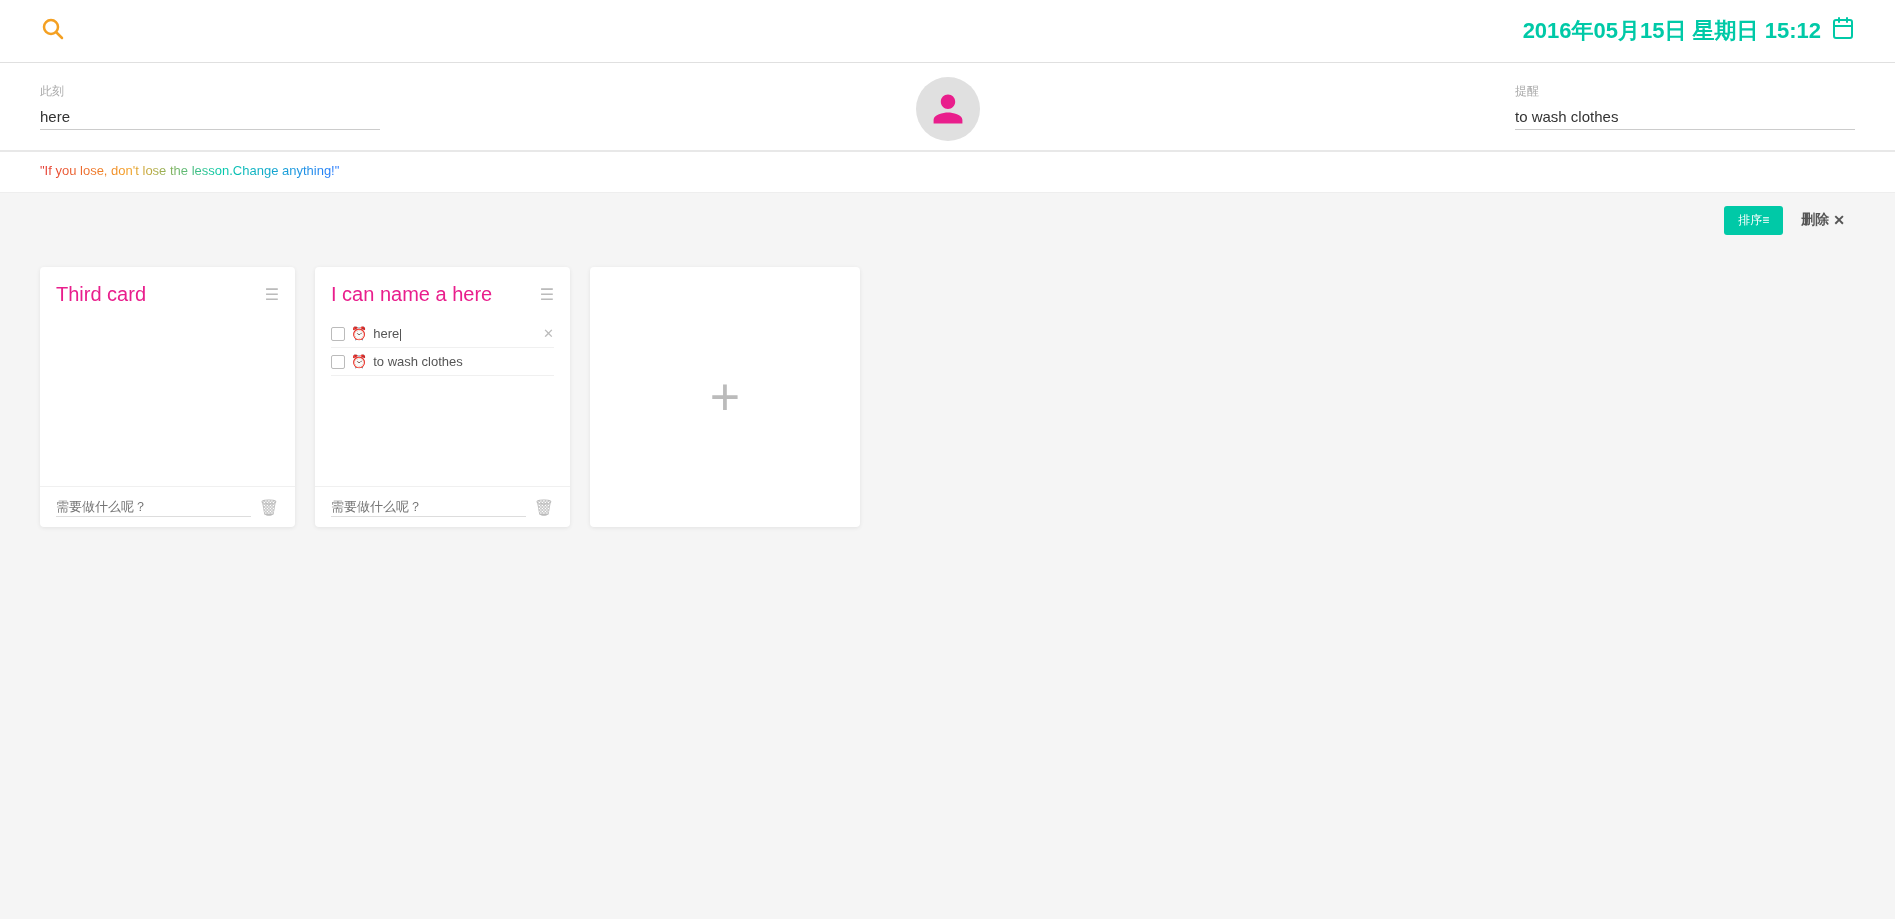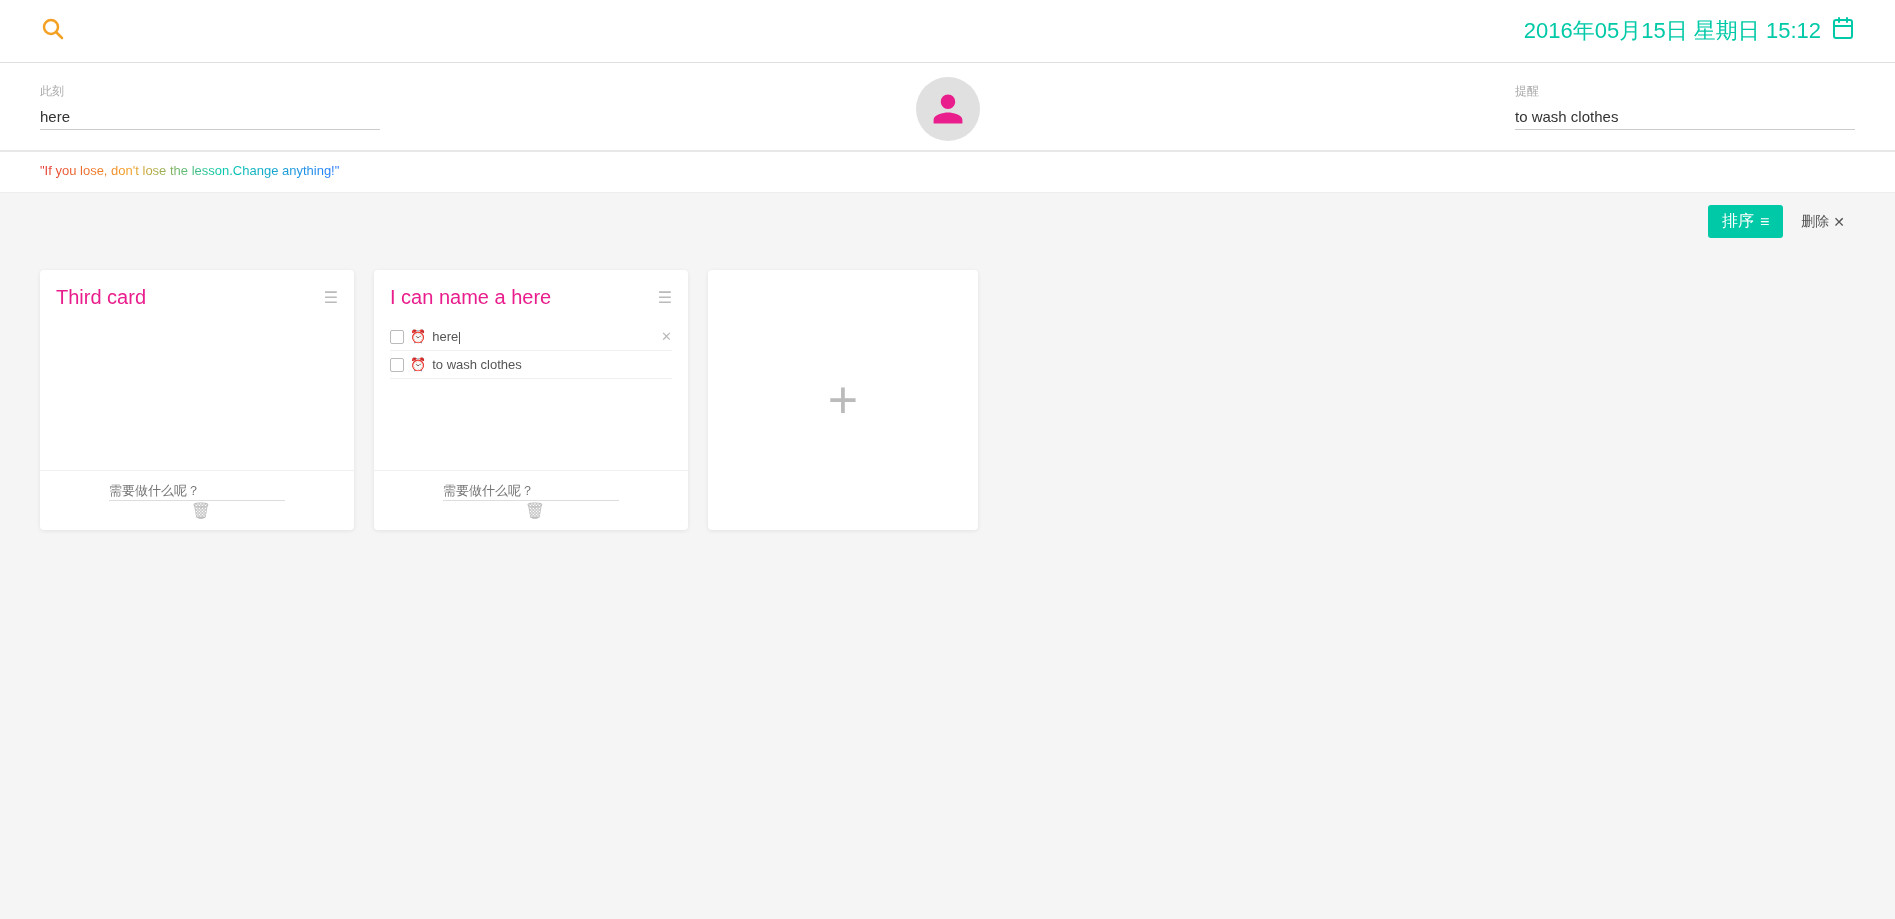--- a/index.html
+++ b/index.html
@@ -25,21 +25,21 @@
       align-items: center;
     }
     .search-icon-wrap {
       color: #f4a022;
       font-size: 22px;
       cursor: pointer;
     }
     .datetime {
       color: #00c9a7;
       font-size: 22px;
-      font-weight: 400;
+      font-weight: 700;
       display: flex;
       align-items: center;
       gap: 10px;
     }
     .datetime-icon {
       font-size: 22px;
     }
 
     
     .mid-section {
@@ -113,50 +113,51 @@
       background: #f5f5f5;
       gap: 8px;
     }
     .btn-sort {
       background: #00c9a7;
       color: #fff;
       border: none;
       padding: 6px 14px;
       border-radius: 3px;
       cursor: pointer;
-      font-size: 16px;
-      display: flex;
-      align-items: center;
-      gap: 6px;
+      font-size: 12px;
+      display: flex;
+      align-items: center;
+      gap: 0;
     }
     .btn-delete {
       background: transparent;
       color: #555;
       border: none;
       padding: 6px 10px;
       border-radius: 3px;
       cursor: pointer;
       font-size: 14px;
       display: flex;
       align-items: center;
       gap: 4px;
+      font-weight: bold;
     }
 
     
     .cards-area {
       display: flex;
       gap: 20px;
       padding: 20px 40px;
       align-items: flex-start;
     }
     .card {
       background: #fff;
       border-radius: 4px;
       box-shadow: 0 1px 4px rgba(0,0,0,0.08);
-      width: 314px;
+      width: 255px;
       min-height: 260px;
       display: flex;
       flex-direction: column;
       position: relative;
     }
     .card-header {
       display: flex;
       align-items: center;
       justify-content: space-between;
       padding: 16px 16px 8px 16px;
@@ -206,21 +207,20 @@
       font-size: 13px;
       cursor: pointer;
       margin-left: 4px;
     }
     .card-footer {
       padding: 10px 16px;
       display: flex;
       align-items: center;
       border-top: 1px solid #f0f0f0;
       margin-top: auto;
-      flex-direction: column;
     }
     .add-task-input {
       border: none;
       border-bottom: 1px solid #ddd;
       outline: none;
       font-size: 13px;
       color: #bbb;
       background: transparent;
       flex: 1;
       padding: 2px 0;

